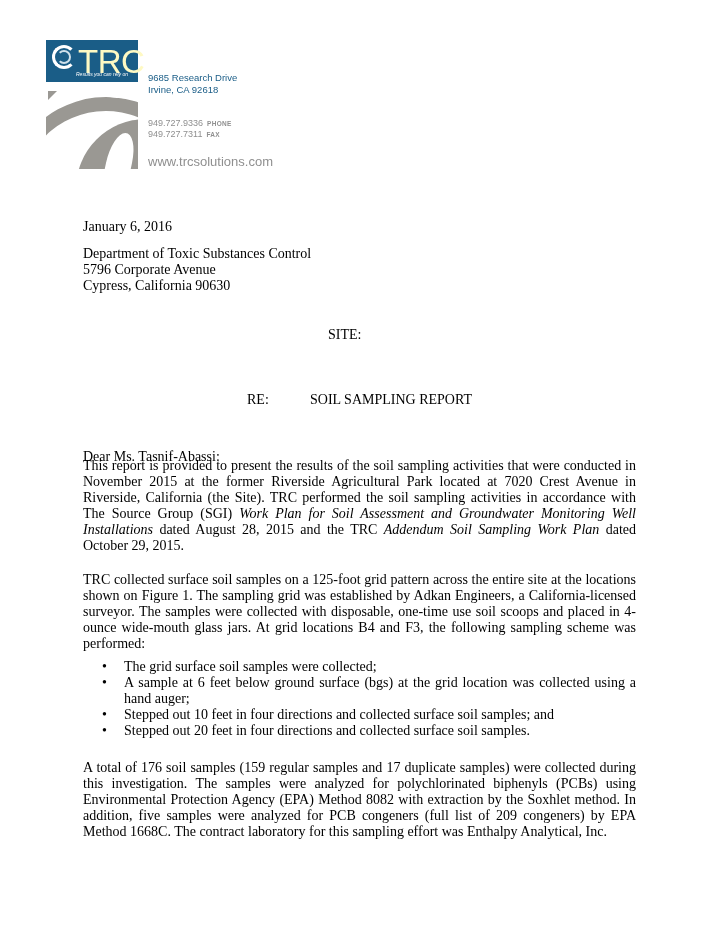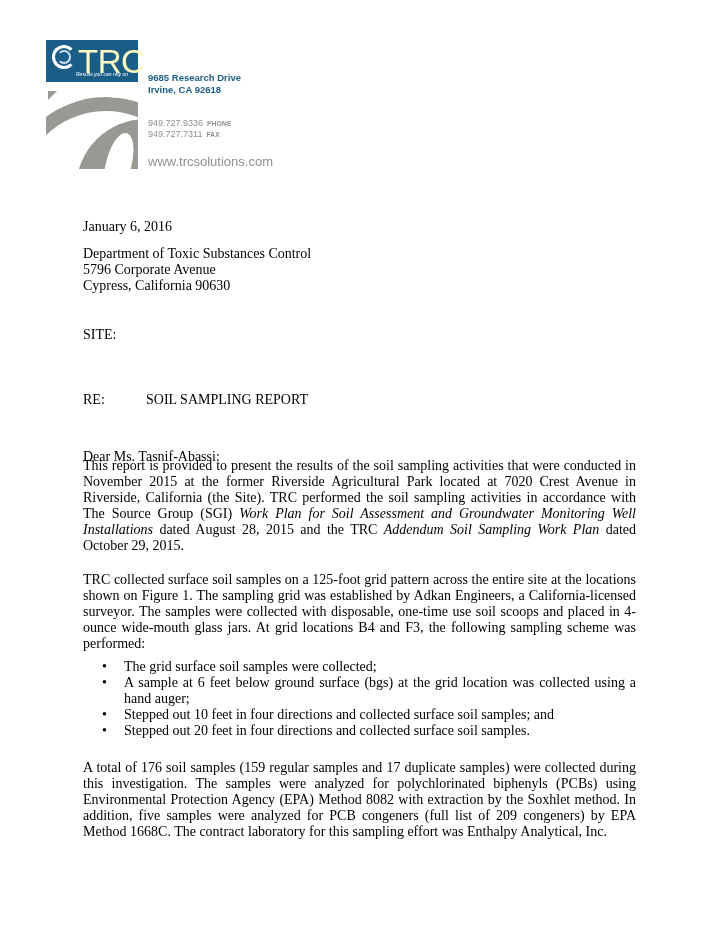--- a/index.html
+++ b/index.html
@@ -8,27 +8,27 @@
   .logo-ring { position:absolute; left:6px; top:5px; width:24px; height:24px; border-radius:50%; border:3px solid #ffffff; border-right-color:transparent; box-sizing:border-box; }
   .logo-ring2 { position:absolute; left:11px; top:10px; width:14px; height:14px; border-radius:50%; border:2px solid #cfe0ea; border-left-color:transparent; box-sizing:border-box; }
   .logo-text { position:absolute; left:32px; top:3px; color:#fef9c3; font-family:"Liberation Sans", sans-serif; font-size:33px; letter-spacing:-0.5px; }
   .logo-tag { position:absolute; left:30px; top:31px; color:#fff; font-family:"Liberation Sans", sans-serif; font-size:5px; font-style:italic; white-space:nowrap; }
   .swoosh { position:absolute; left:46px; top:83px; width:92px; height:86px; overflow:hidden; }
   .sw-tri { position:absolute; left:2px; top:8px; width:0; height:0; border-top:9px solid #9a9893; border-right:9px solid transparent; }
   .sw-arc1 { position:absolute; left:-40px; top:14px; width:200px; height:200px; border-radius:50%; border-top:14px solid #9a9893; border-left:14px solid #9a9893; border-right:14px solid transparent; border-bottom:14px solid transparent; transform:rotate(5deg); box-sizing:border-box; }
   .sw-body { position:absolute; left:30px; top:36px; width:140px; height:140px; border-radius:50% 0 0 0; background:#9a9893; }
   .sw-cut { position:absolute; left:60px; top:50px; width:26px; height:60px; background:#fff; border-radius:50% 50% 0 0; transform:skewX(-12deg); }
   .addr { position:absolute; left:148px; font-family:"Liberation Sans", sans-serif; }
-  .addr1 { top:72px; font-size:9.5px; color:#1a5d87; font-weight:bold; line-height:12px; }
+  .addr1 { top:72px; font-size:9.5px; color:#1a5d87; font-weight:normal; line-height:12px; }
   .addr2 { top:118px; font-size:9px; color:#8f8f8f; line-height:11px; }
   .addr2 .lbl { font-size:6.5px; font-weight:bold; margin-left:4px; letter-spacing:0.3px; }
   .addr3 { top:154px; font-size:13px; color:#8f8f8f; }
   .body-text { position:absolute; left:83px; width:553px; font-size:14px; line-height:16px; }
   .just { text-align:justify; }
-  .row { display:flex; }
+  .row { display:flex;justify-content:center; }
   .lab { width:63px; }
   ul.bullets { list-style:none; margin:0; padding:0; position:absolute; left:102px; width:534px; font-size:14px; line-height:16px; }
   ul.bullets li { position:relative; padding-left:22px; }
   ul.bullets li::before { content:"\2022"; position:absolute; left:0; top:0; }
   i { font-style:italic; }
 </style>
 </head>
 <body>
 
 <div class="logo-box">

